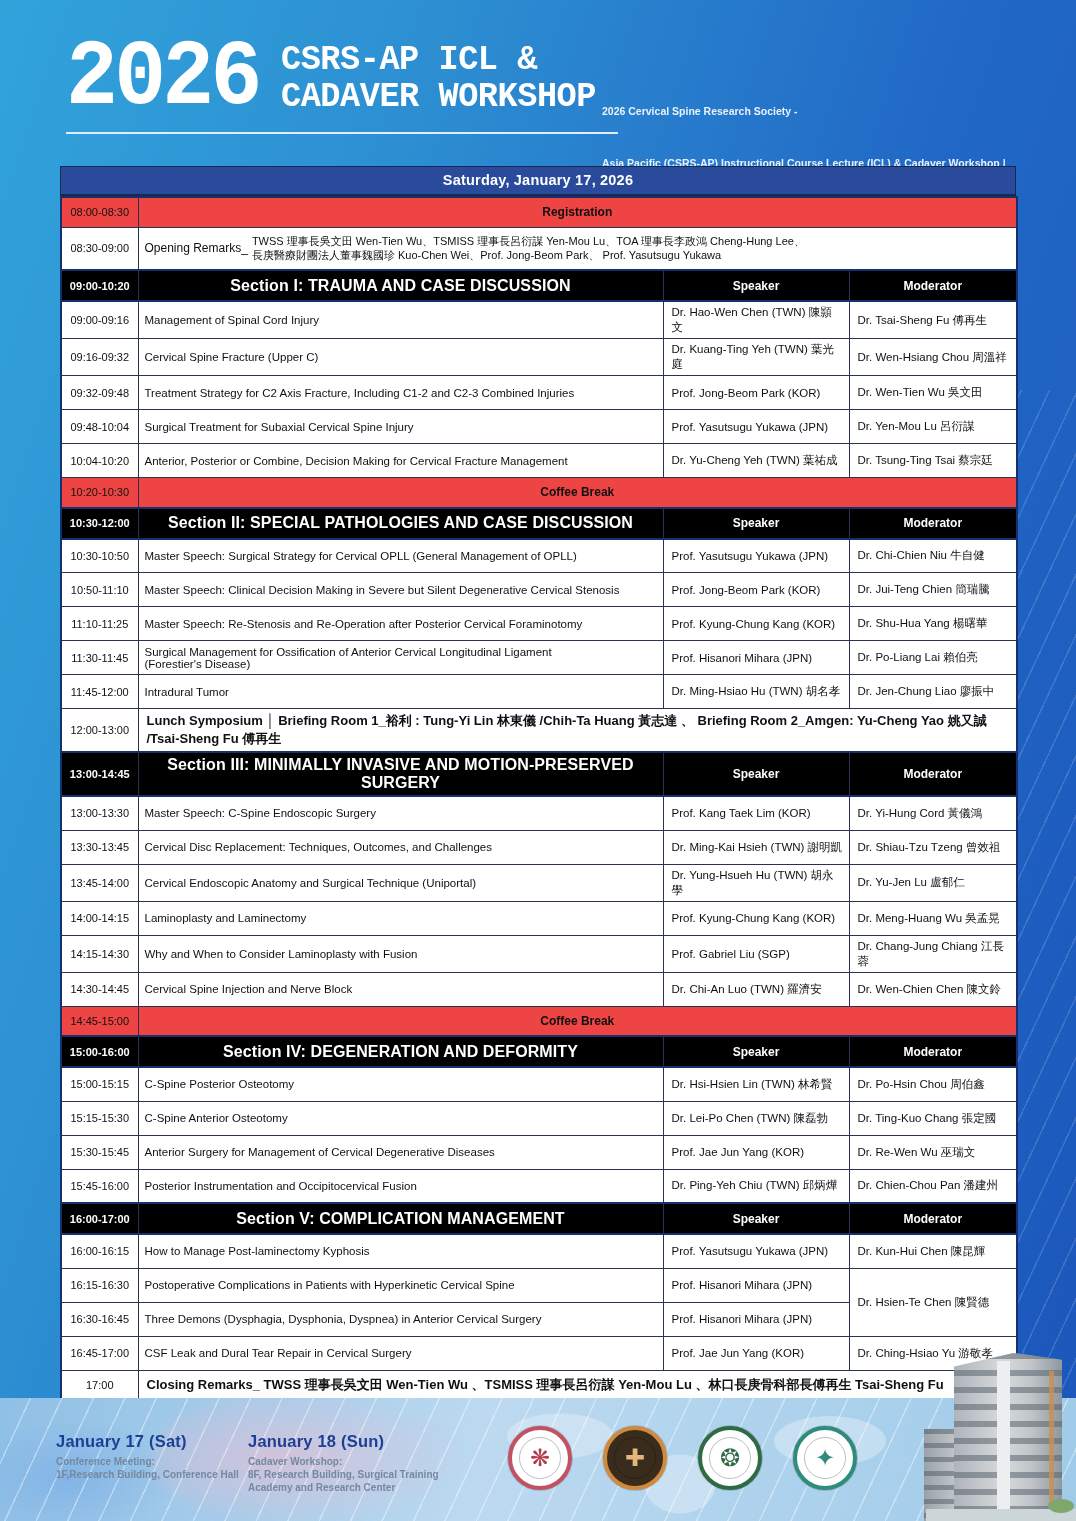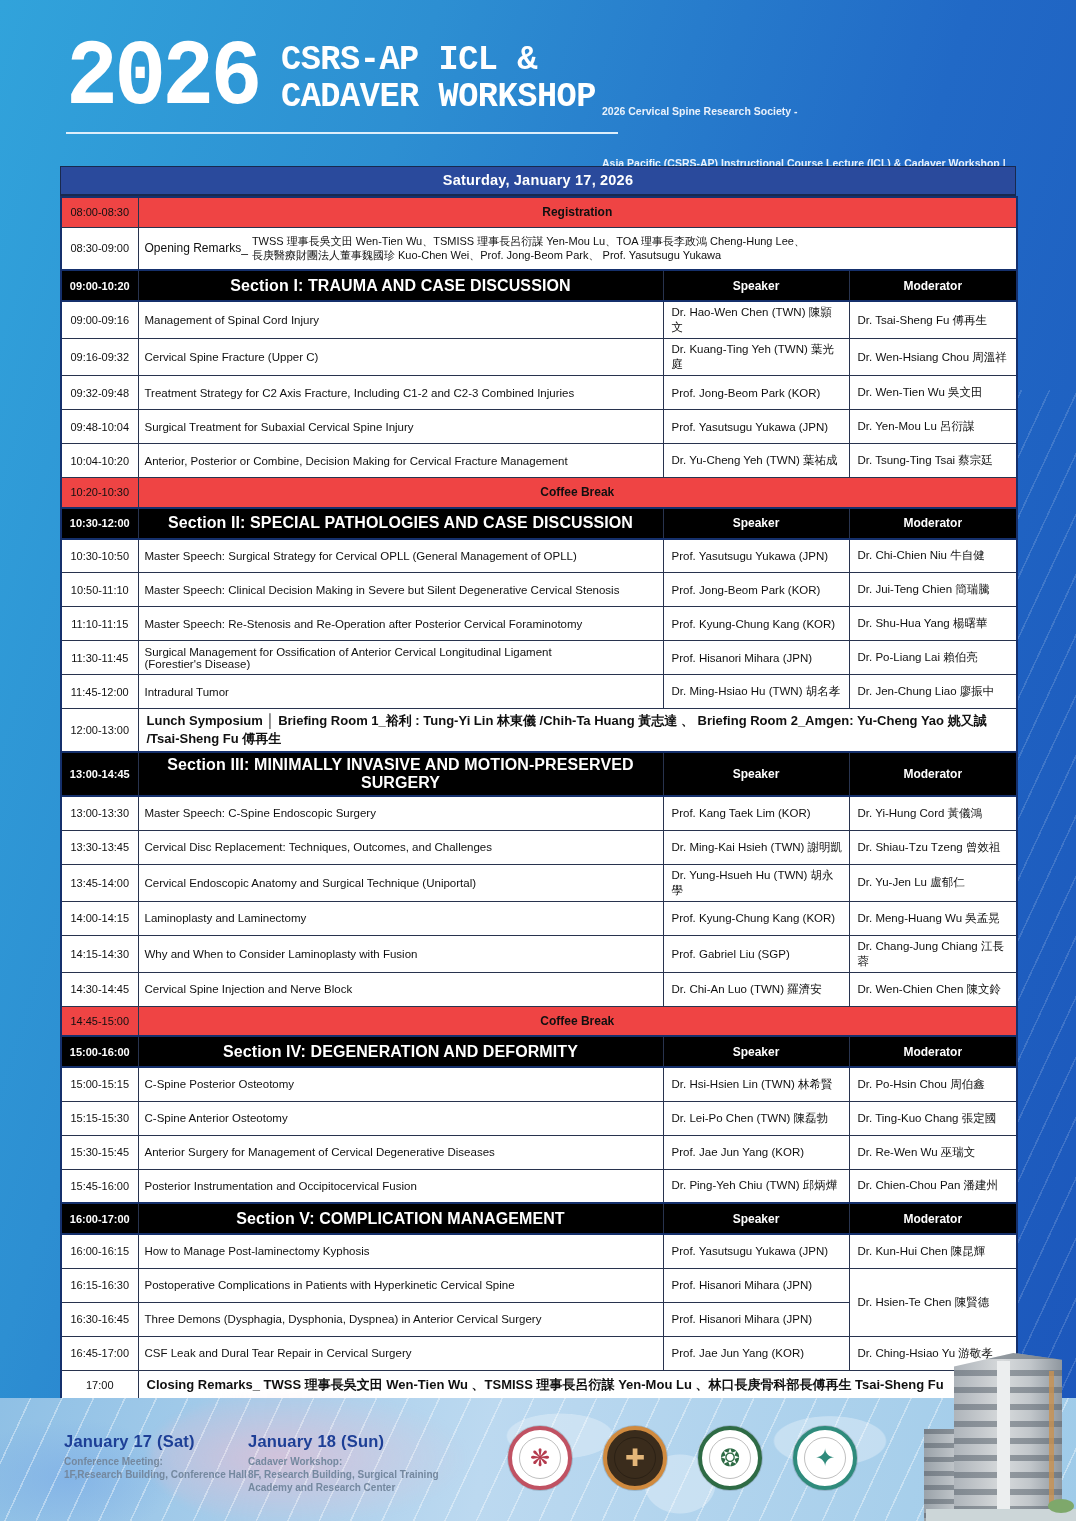--- a/index.html
+++ b/index.html
@@ -190,21 +190,21 @@
             <td class="speaker">Prof. Yasutsugu Yukawa (JPN)</td>
             <td class="moderator">Dr. Chi-Chien Niu 牛自健</td>
           </tr>
           <tr class="talk">
             <td class="time">10:50-11:10</td>
             <td class="topic">Master Speech: Clinical Decision Making in Severe but Silent Degenerative Cervical Stenosis</td>
             <td class="speaker">Prof. Jong-Beom Park (KOR)</td>
             <td class="moderator">Dr. Jui-Teng Chien 簡瑞騰</td>
           </tr>
           <tr class="talk">
-            <td class="time">11:10-11:15</td>
+            <td class="time">11:10-11:25</td>
             <td class="topic">Master Speech: Re-Stenosis and Re-Operation  after Posterior Cervical Foraminotomy</td>
             <td class="speaker">Prof. Kyung-Chung Kang (KOR)</td>
             <td class="moderator">Dr. Shu-Hua Yang  楊曙華</td>
           </tr>
           <tr class="talk">
             <td class="time">11:30-11:45</td>
             <td class="topic">Surgical Management for Ossification of Anterior Cervical Longitudinal Ligament
 (Forestier's Disease)</td>
             <td class="speaker">Prof. Hisanori Mihara (JPN)</td>
             <td class="moderator">Dr. Po-Liang Lai  賴伯亮</td>
@@ -331,21 +331,21 @@
         </tbody>
     </table>
   </div>
 
   <div class="footer">
     <div class="spine-blob2"></div>
     <div class="spine-blob"></div>
     <div class="map-decor"></div>
     <div class="flines"></div>
 
-    <div class="fday" style="left:64px">
+    <div class="fday" style="left:56px">
       <div class="f-title">January 17 (Sat)</div>
       <div class="f-sub">
         <div>Conference Meeting:</div>
         <div>1F,Research Building, Conference Hall</div>
       </div>
     </div>
     <div class="fday" style="left:248px">
       <div class="f-title">January 18 (Sun)</div>
       <div class="f-sub">
         <div>Cadaver Workshop:</div>

